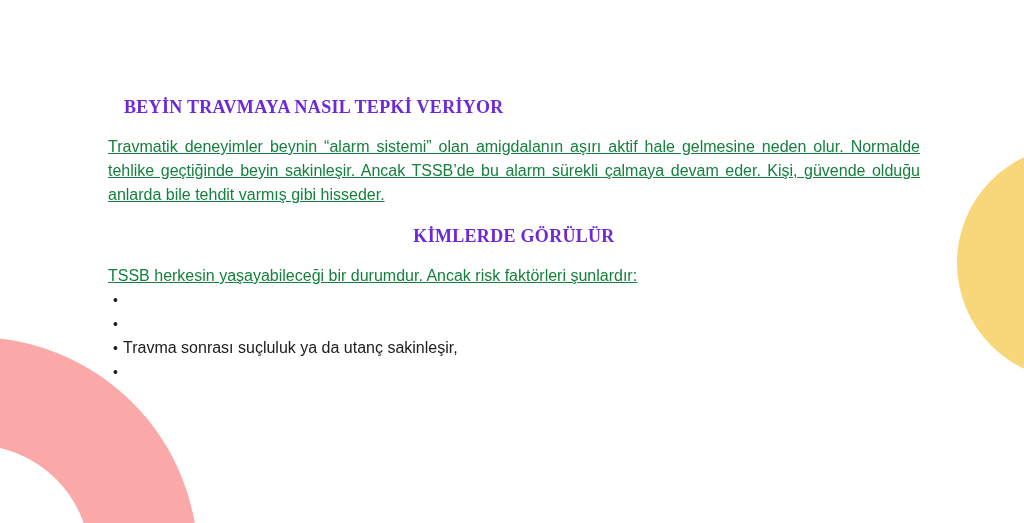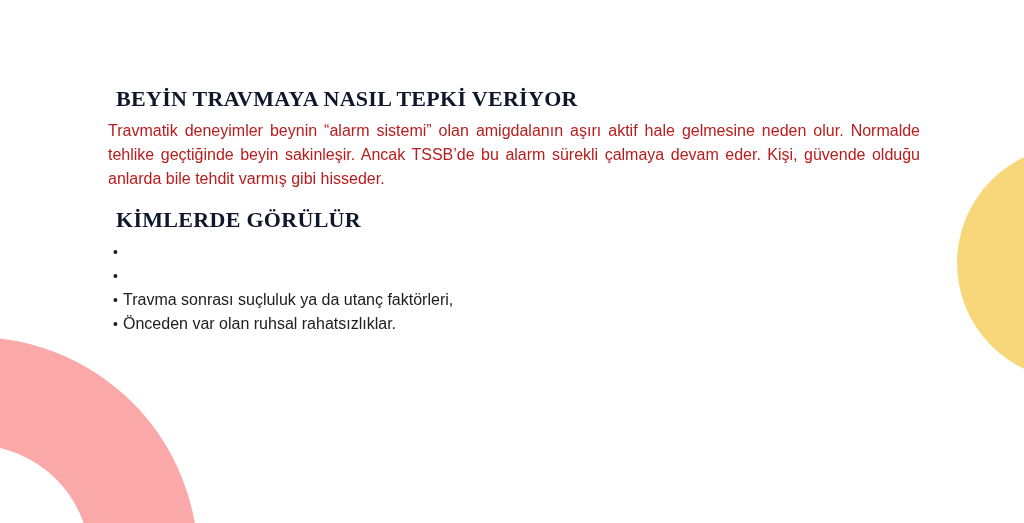--- a/index.html
+++ b/index.html
@@ -40,35 +40,37 @@
   .content {
     position: absolute;
     left: 108px;
     top: 79px;
     width: 812px;
     color: #1e1e1e;
   }
   .section-heading {
     font-family: "Liberation Serif", serif;
     font-weight: bold;
-    font-size: 22px;
+    font-size: 18px;
     line-height: 24px;
     letter-spacing: 0.3px;
-    color: #0f172a;
-    margin: 8px;
+    color: #6d28d9;
+    margin: 16px;
   }
   .section-heading.second {
     margin-top: 17px;
+    text-align: center;
   }
   .section-body {
     font-size: 16px;
     line-height: 24px;
     margin: 0;
     text-align: justify;
-    color: #b91c1c;
+    color: #15803d;
+    text-decoration: underline;
   }
   .bullet-list {
     margin: 0;
     padding: 0;
     list-style: none;
   }
   .bullet-item {
     display: flex;
     align-items: baseline;
     font-size: 16px;
@@ -91,32 +93,32 @@
   <div class="yellow-circle"></div>
 
   <div class="content">
 
     <h2 class="section-heading">BEYİN TRAVMAYA NASIL TEPKİ VERİYOR</h2>
 
     <p class="section-body">Travmatik deneyimler beynin “alarm sistemi” olan amigdalanın aşırı aktif hale gelmesine neden olur. Normalde tehlike geçtiğinde beyin sakinleşir. Ancak TSSB’de bu alarm sürekli çalmaya devam eder. Kişi, güvende olduğu anlarda bile tehdit varmış gibi hisseder.</p>
 
     <h2 class="section-heading second">KİMLERDE GÖRÜLÜR</h2>
 
+    <p class="section-body">TSSB herkesin yaşayabileceği bir durumdur. Ancak risk faktörleri şunlardır:</p>
 
     <ul class="bullet-list">
       <li class="bullet-item">
         <span class="bullet-marker">•</span>
       </li>
       <li class="bullet-item">
         <span class="bullet-marker">•</span>
       </li>
       <li class="bullet-item">
         <span class="bullet-marker">•</span>
-        <span>Travma sonrası suçluluk ya da utanç faktörleri,</span>
+        <span>Travma sonrası suçluluk ya da utanç sakinleşir,</span>
       </li>
       <li class="bullet-item">
         <span class="bullet-marker">•</span>
-        <span>Önceden var olan ruhsal rahatsızlıklar.</span>
       </li>
     </ul>
 
   </div>
 </div>
 
 </body></html>

